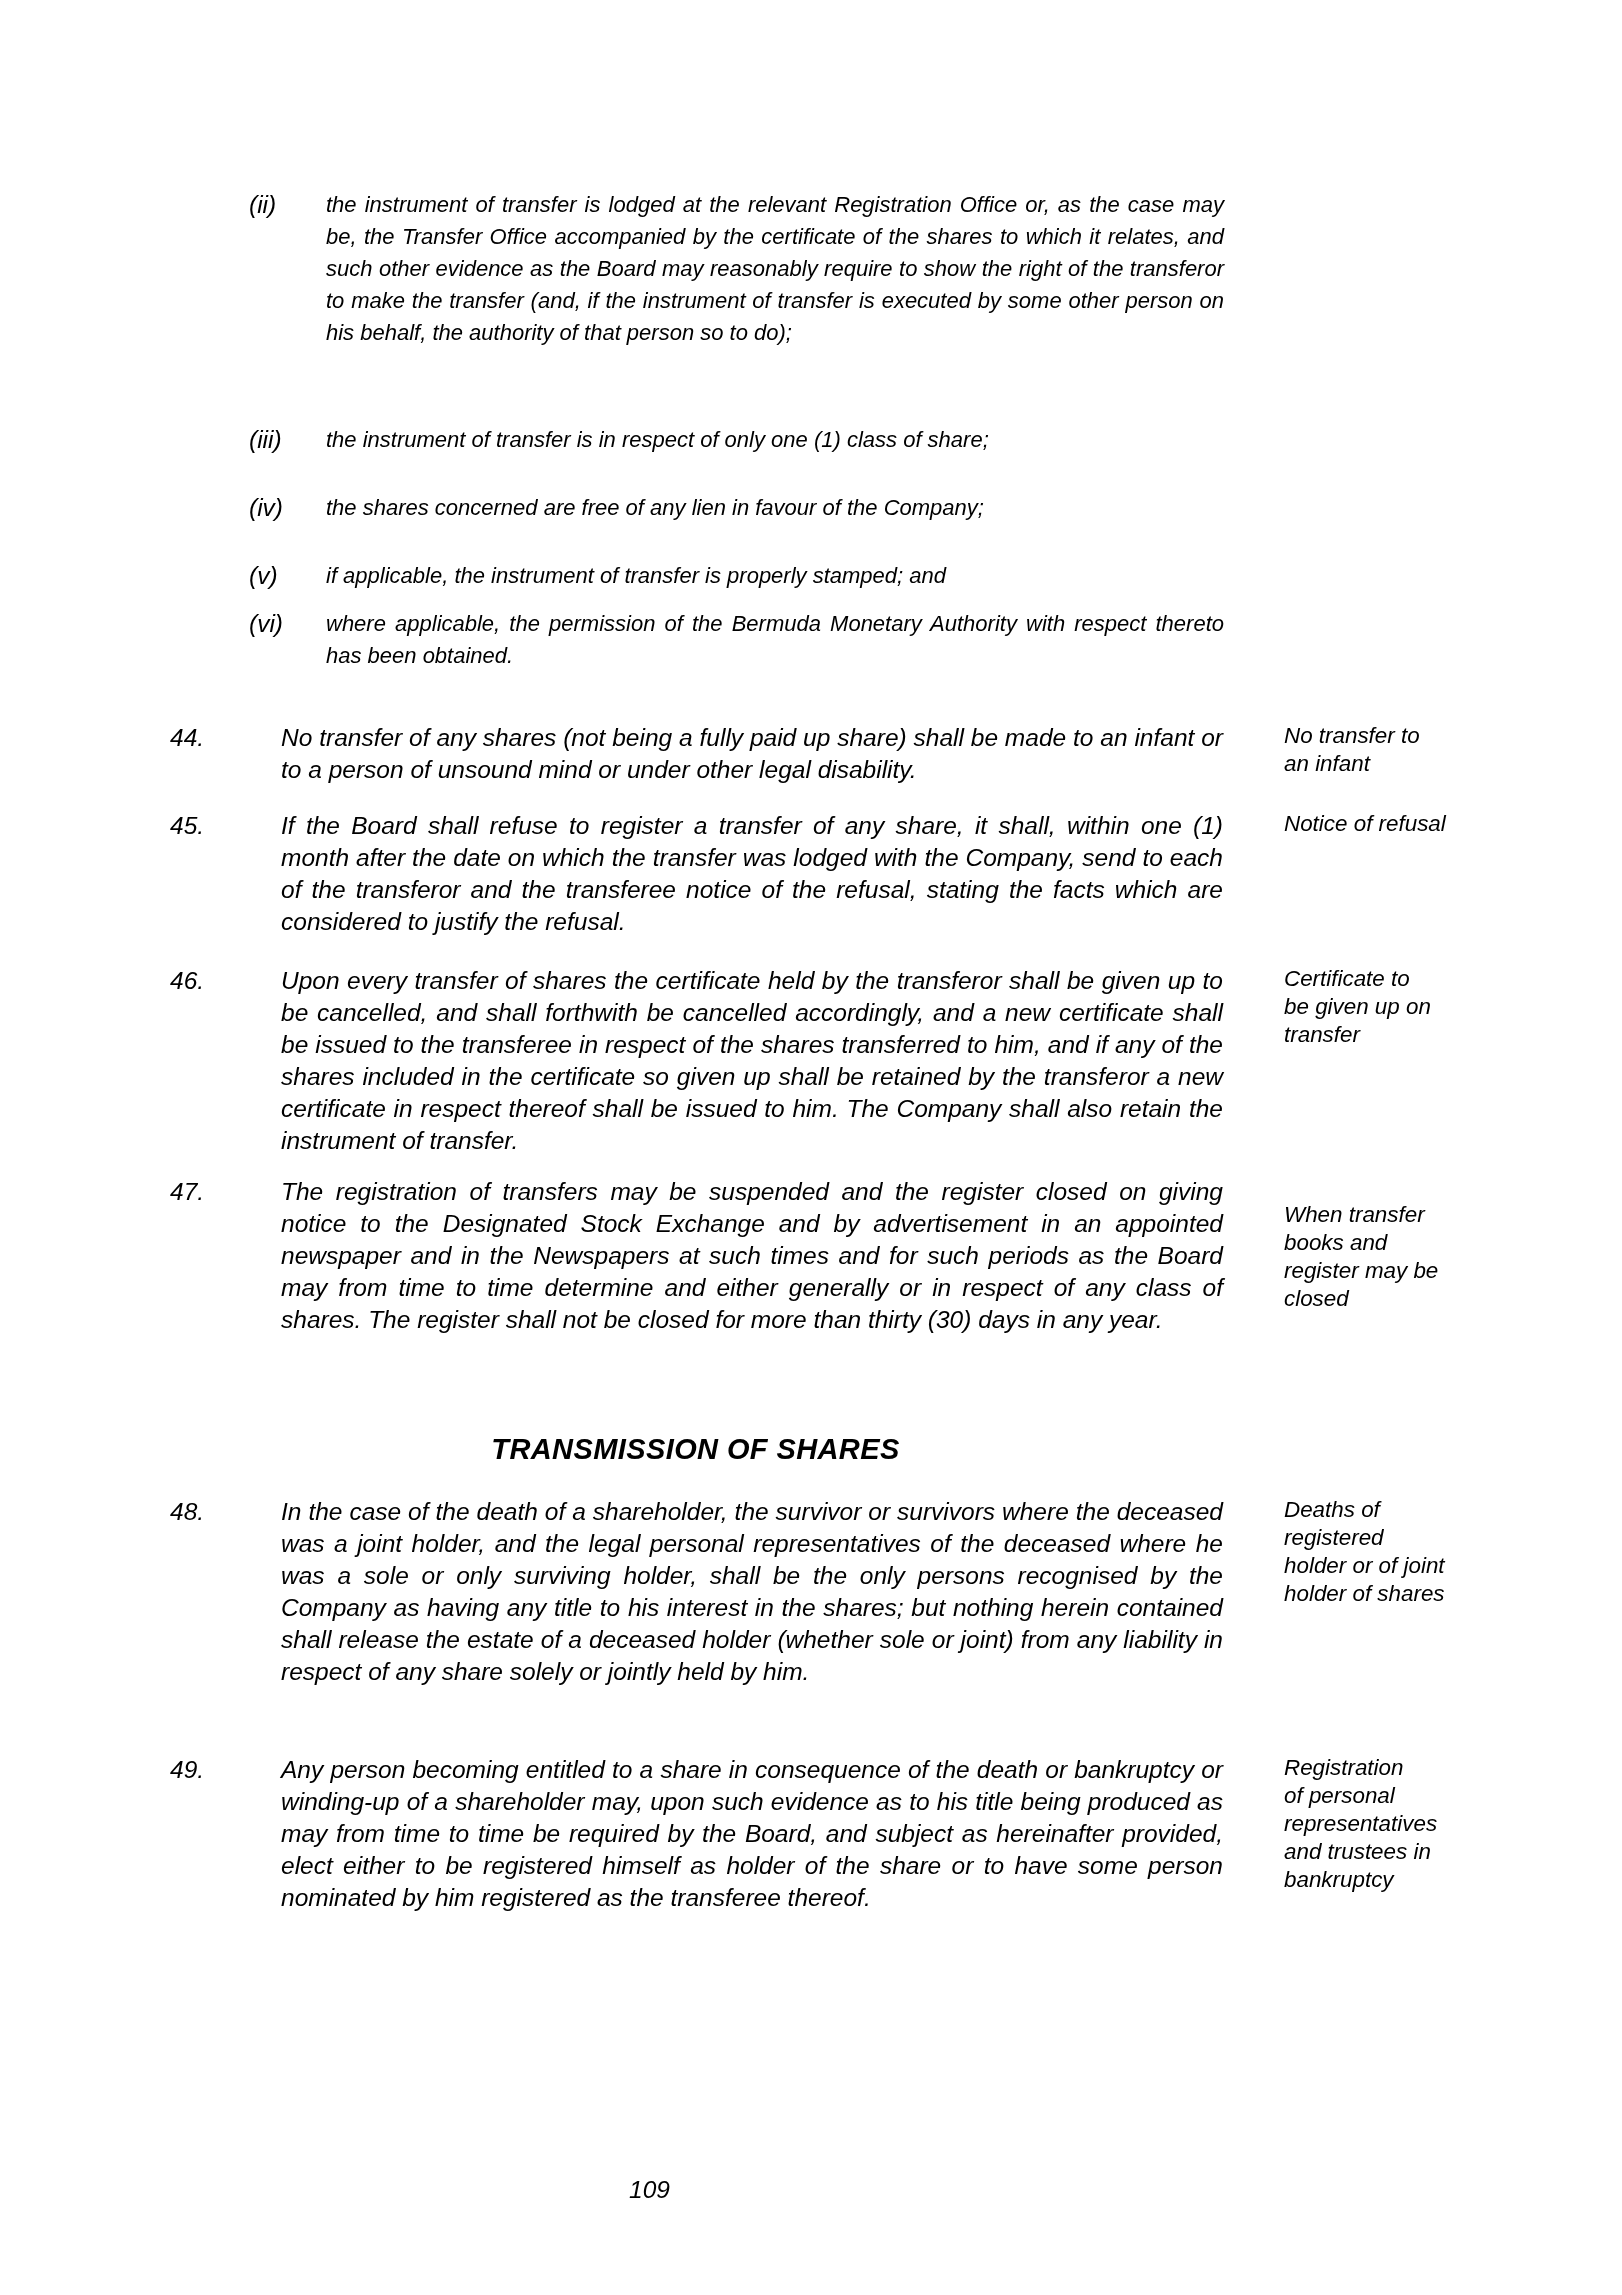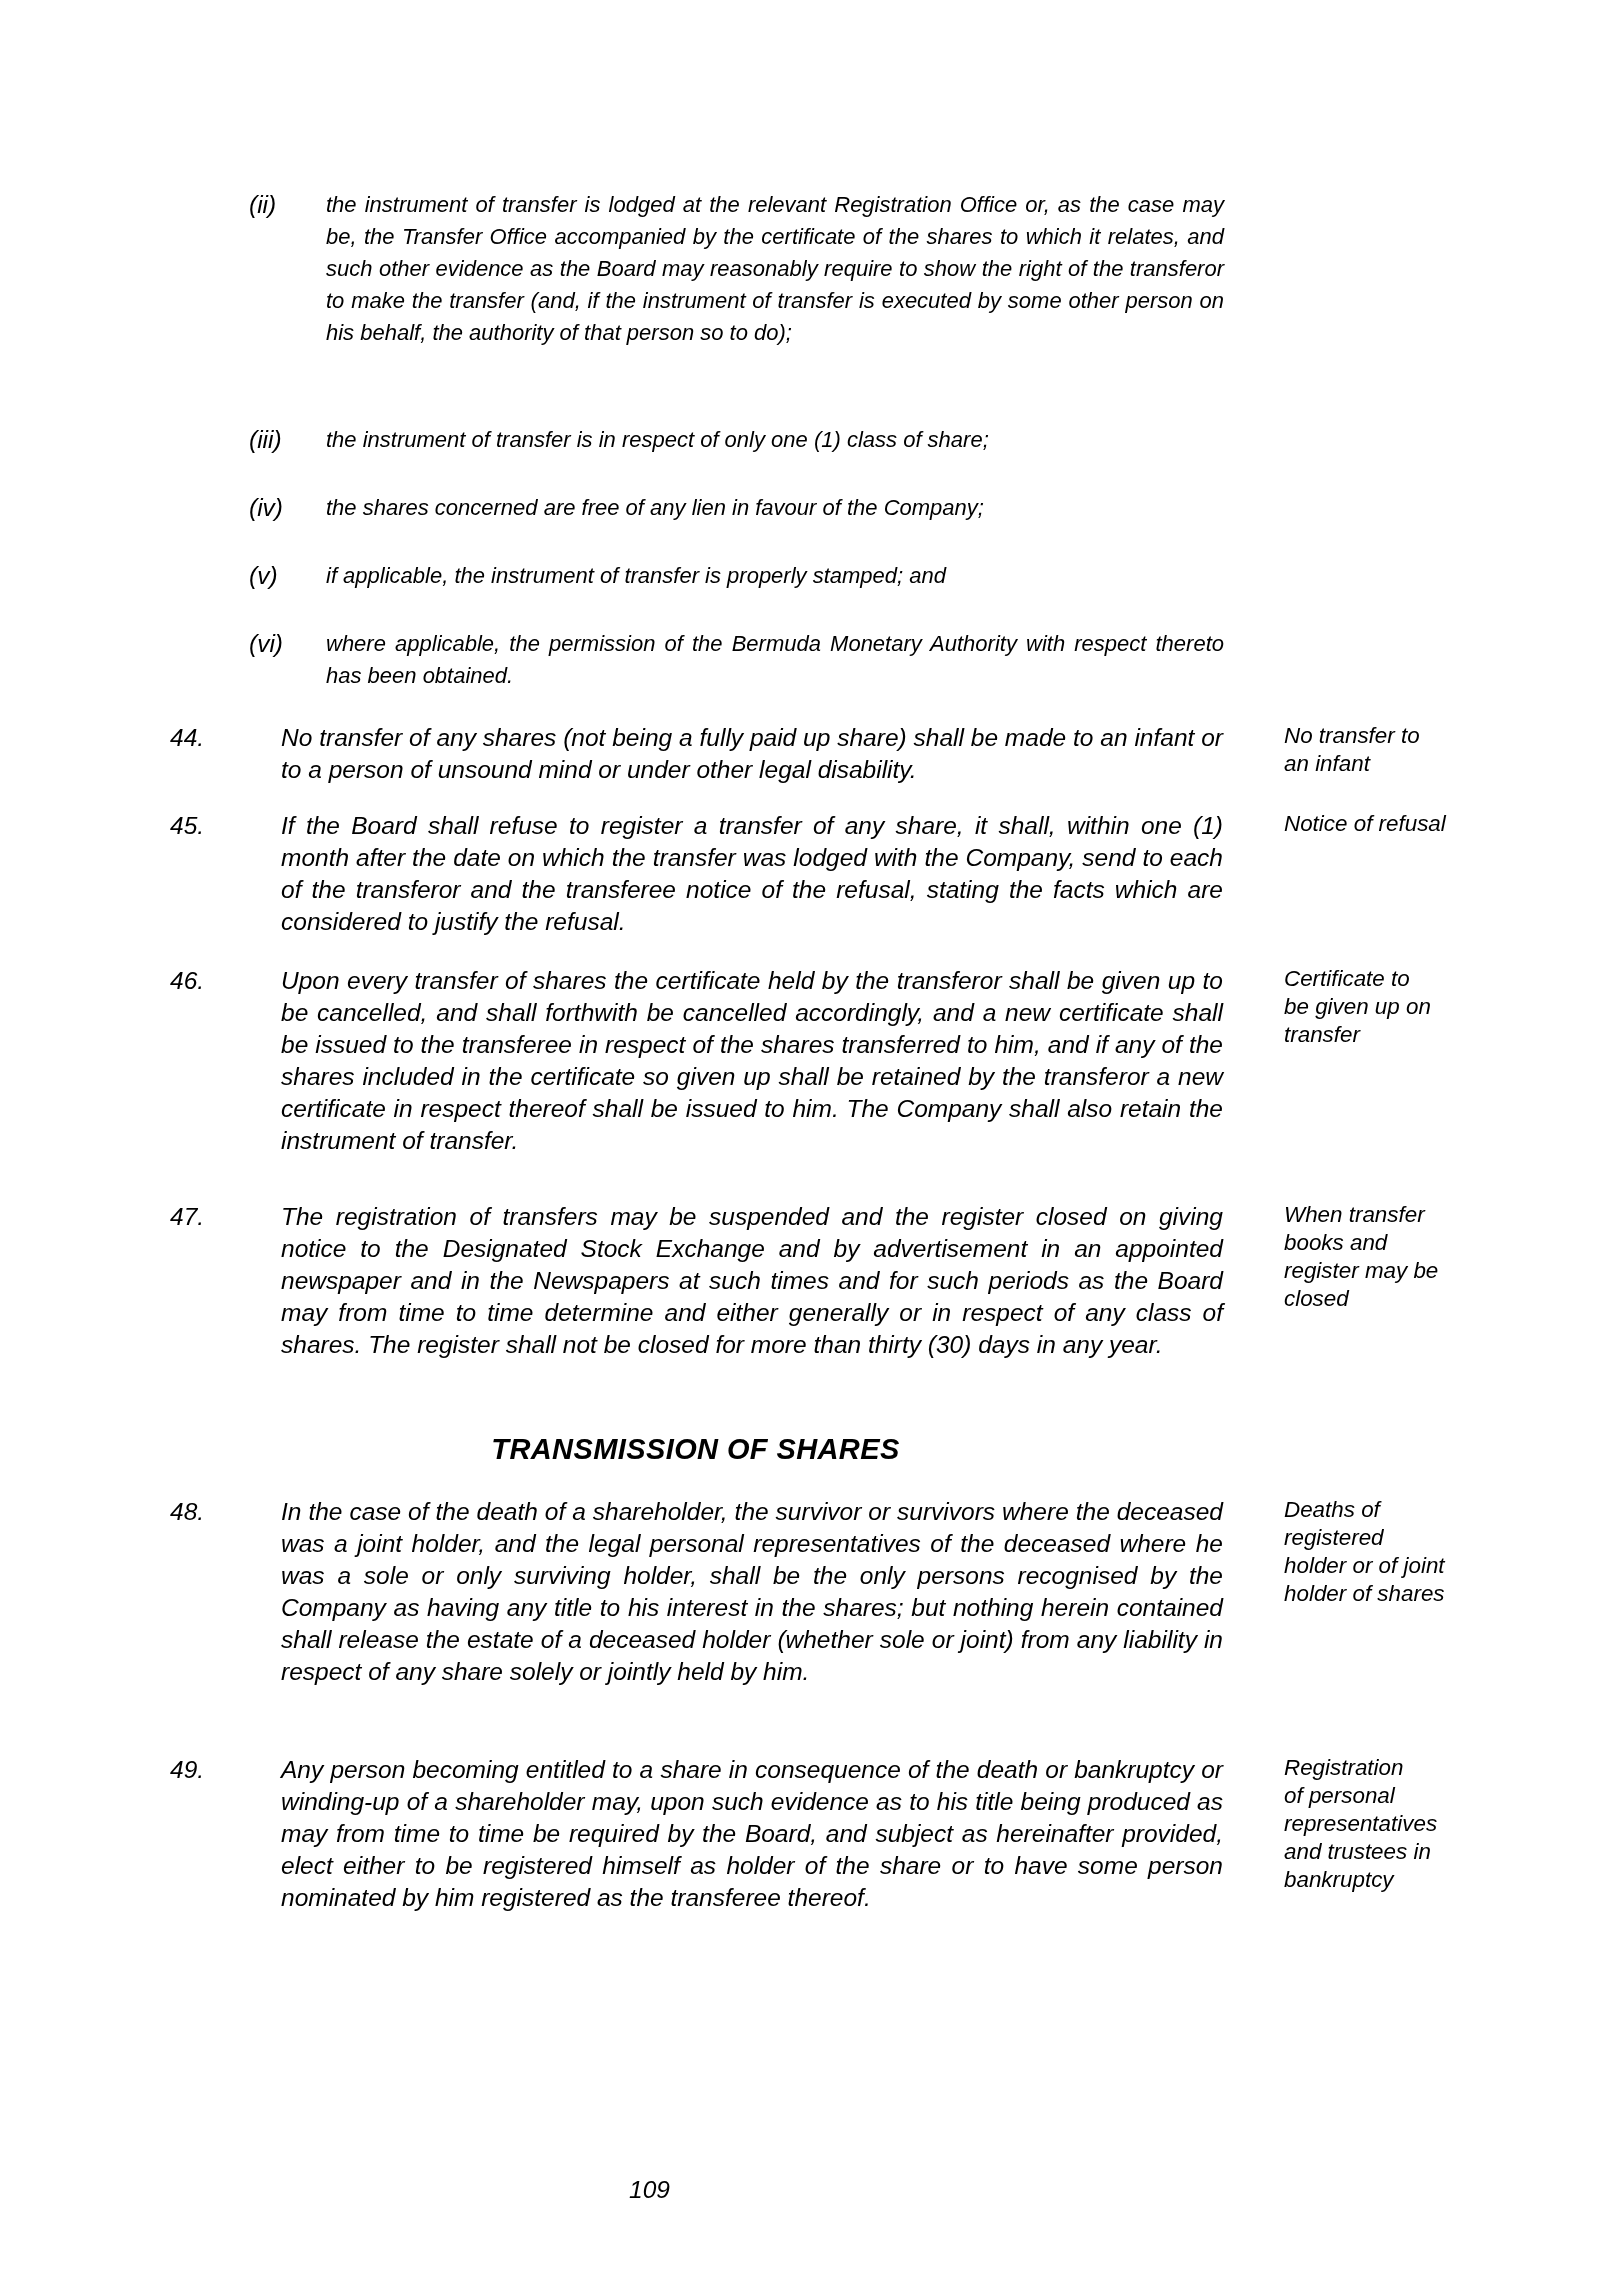--- a/index.html
+++ b/index.html
@@ -58,21 +58,21 @@
   <section class="sub" style="top:492px">
     <span class="lbl">(iv)</span>
     <p class="txt">the shares concerned are free of any lien in favour of the Company;</p>
   </section>
 
   <section class="sub" style="top:560px">
     <span class="lbl">(v)</span>
     <p class="txt">if applicable, the instrument of transfer is properly stamped; and</p>
   </section>
 
-  <section class="sub" style="top:628px">
+  <section class="sub" style="top:608px">
     <span class="lbl">(vi)</span>
     <p class="txt">where applicable, the permission of the Bermuda Monetary Authority with respect thereto has been obtained.</p>
   </section>
 
   <section class="clause" style="top:722px">
     <span class="num">44.</span>
     <p class="txt">No transfer of any shares (not being a fully paid up share) shall be made to an infant or to a person of unsound mind or under other legal disability.</p>
   </section>
   <aside class="note" style="top:722px">No transfer to
 an infant</aside>
@@ -84,21 +84,21 @@
   <aside class="note" style="top:810px">Notice of refusal</aside>
 
   <section class="clause" style="top:965px">
     <span class="num">46.</span>
     <p class="txt">Upon every transfer of shares the certificate held by the transferor shall be given up to be cancelled, and shall forthwith be cancelled accordingly, and a new certificate shall be issued to the transferee in respect of the shares transferred to him, and if any of the shares included in the certificate so given up shall be retained by the transferor a new certificate in respect thereof shall be issued to him. The Company shall also retain the instrument of transfer.</p>
   </section>
   <aside class="note" style="top:965px">Certificate to
 be given up on
 transfer</aside>
 
-  <section class="clause" style="top:1201px">
+  <section class="clause" style="top:1176px">
     <span class="num">47.</span>
     <p class="txt">The registration of transfers may be suspended and the register closed on giving notice to the Designated Stock Exchange and by advertisement in an appointed newspaper and in the Newspapers at such times and for such periods as the Board may from time to time determine and either generally or in respect of any class of shares. The register shall not be closed for more than thirty (30) days in any year.</p>
   </section>
   <aside class="note" style="top:1201px">When transfer
 books and
 register may be
 closed</aside>
 
   <h1 class="heading" style="top:1432px">TRANSMISSION OF SHARES</h1>
 

